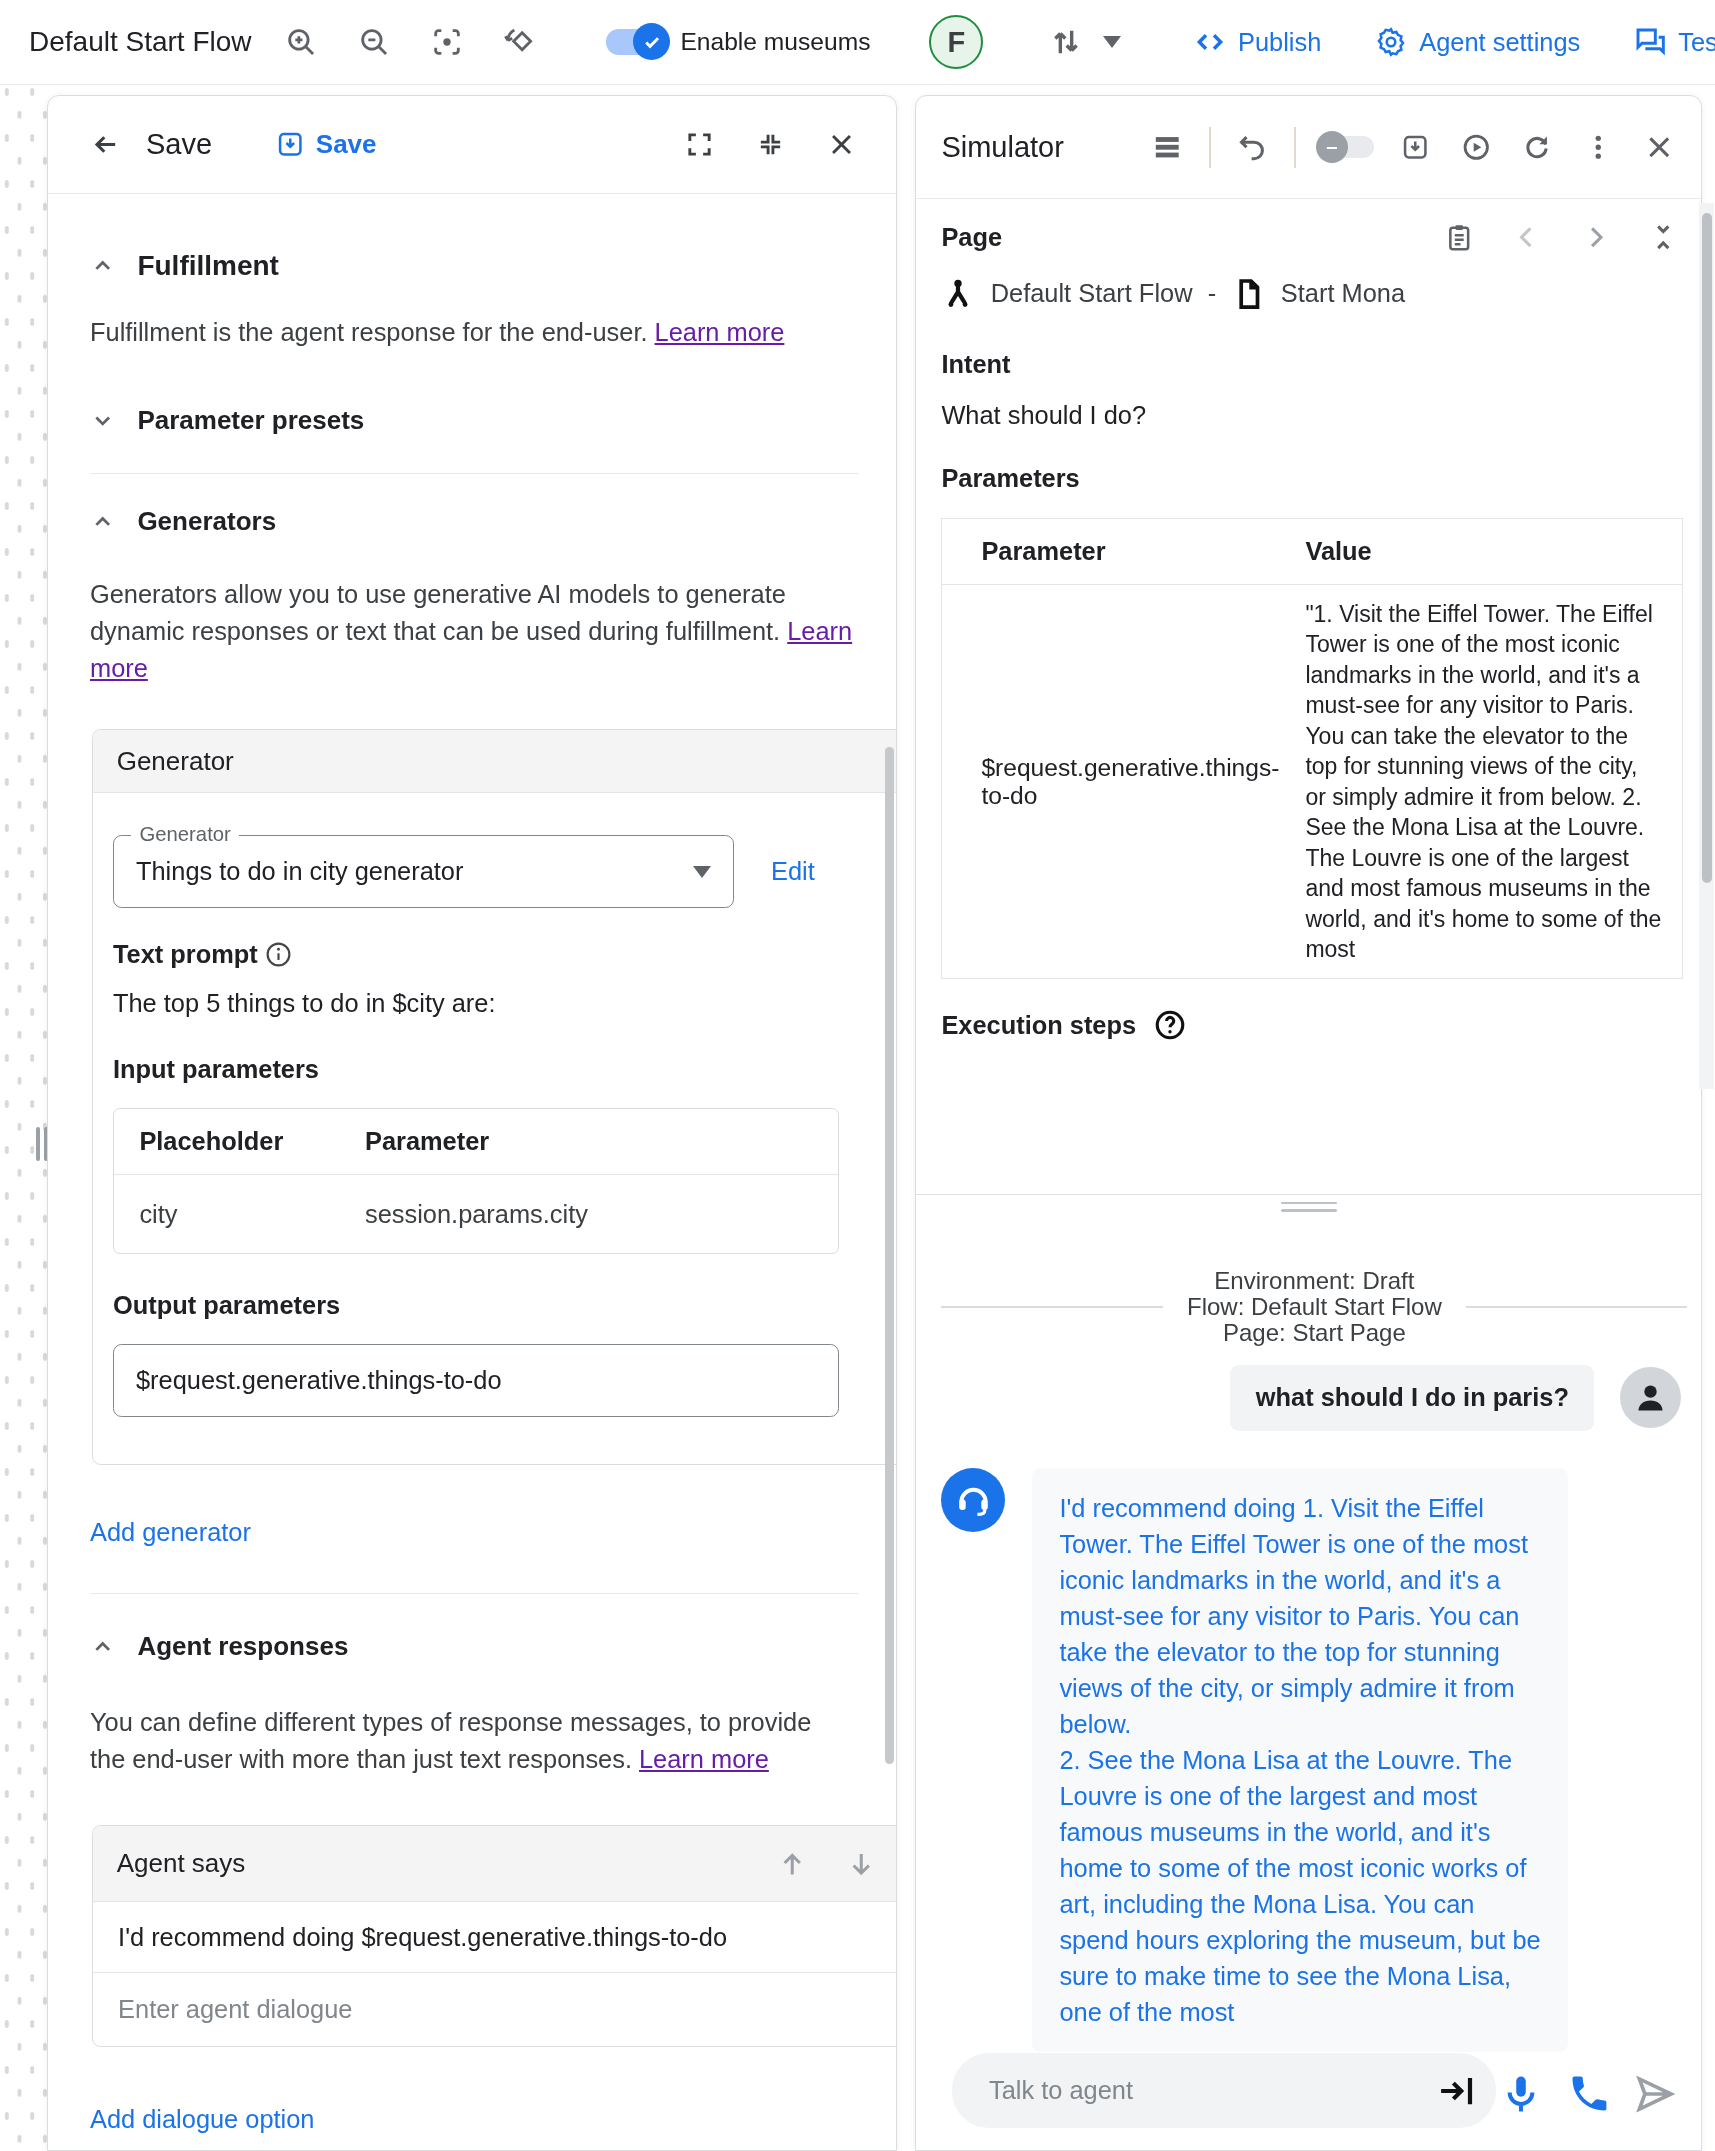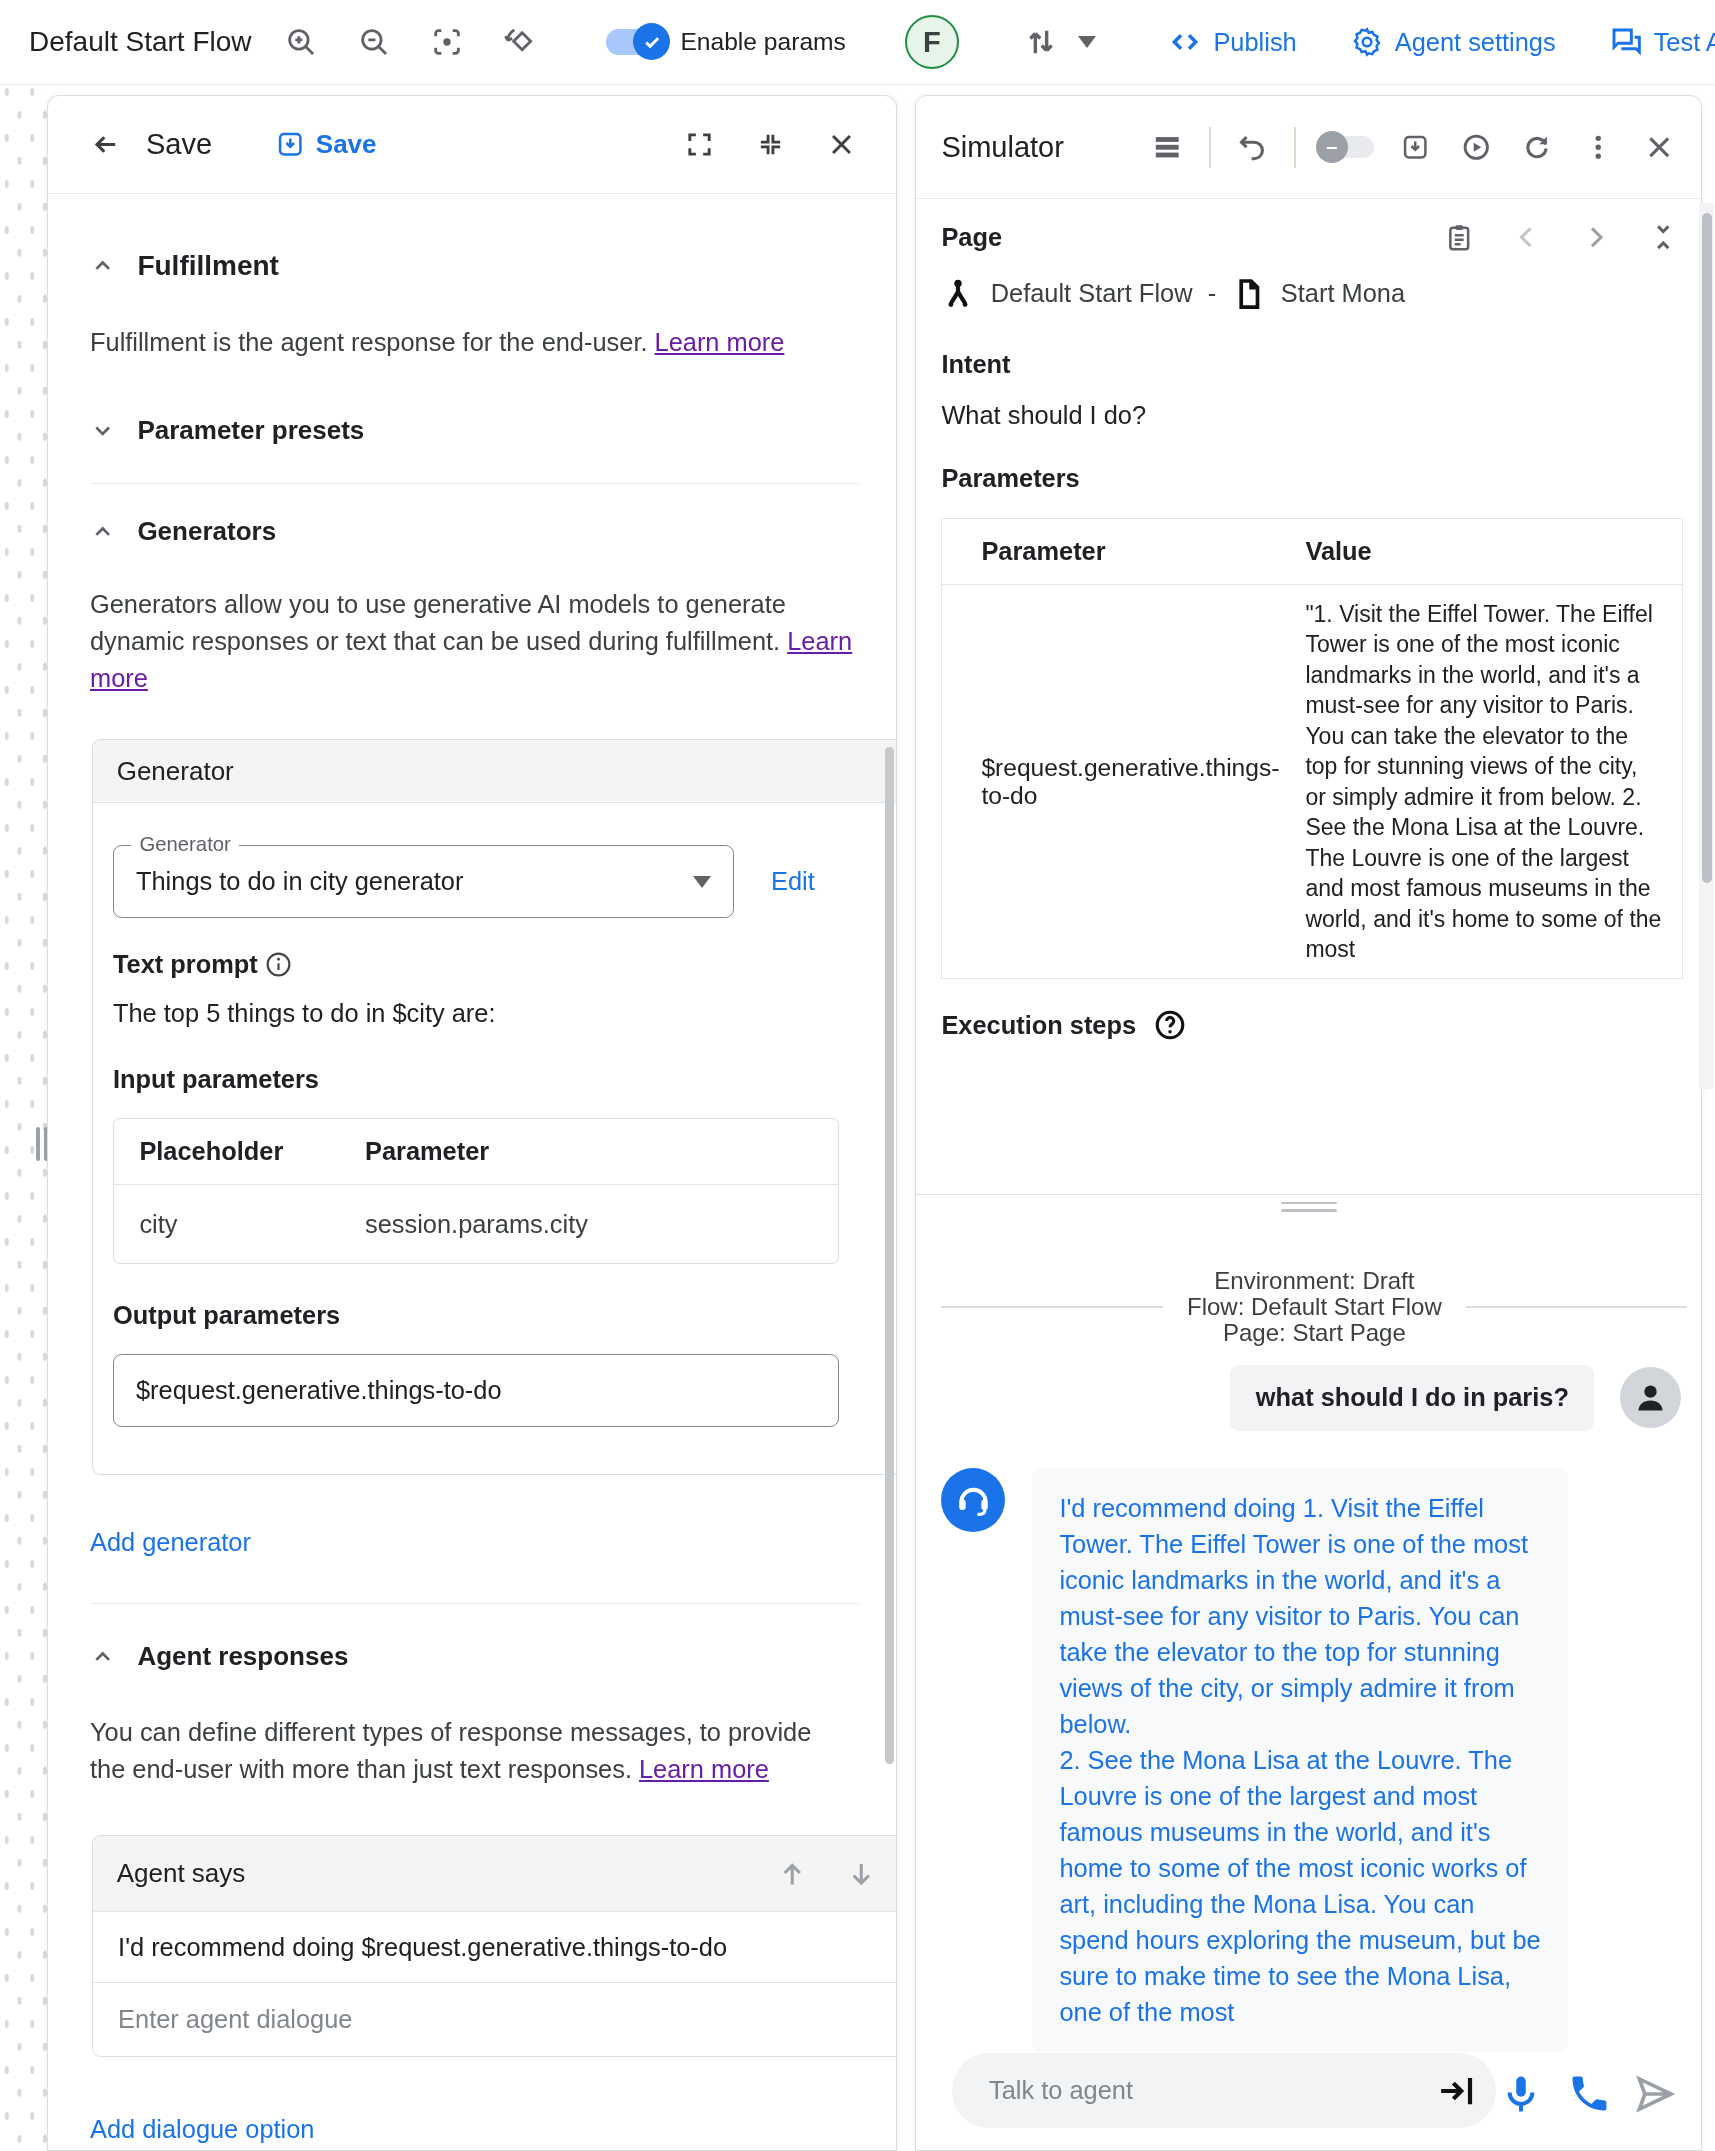--- a/index.html
+++ b/index.html
@@ -219,21 +219,21 @@
         </svg>
     </div>
     <div class="tb-div" style="margin-left:30.5px"></div>
     <div class="toggle" style="margin-left:30.5px">
       <div class="knob">
         <svg viewBox="0 0 24 24" fill="none" stroke="currentColor" stroke-width="3.4">
             <path d="M5 12.5l4.5 4.5L19 7.5"></path>
           </svg>
       </div>
     </div>
-    <div class="tb-minimap-label">Enable params</div>
+    <div class="tb-minimap-label">Enable museums</div>
     <div class="avatar-f" style="margin-left:59px">F</div>
     <div class="tb-icon" style="margin-left:64px;color:#5f6368">
       <svg viewBox="0 0 24 24" fill="none" stroke="currentColor" stroke-width="2.4">
           <path d="M8 20V6M8 6L4.5 9.5M8 6l3.5 3.5M16 4v14M16 18l-3.5-3.5M16 18l3.5-3.5"></path>
         </svg>
     </div>
     <div class="caret-down" style="margin-left:18.6px;border-top-color:#5f6368"></div>
     <div class="tb-blue" style="margin-left:73px">
       <svg viewBox="0 0 24 24" fill="none" stroke="currentColor" stroke-width="2.6">
           <path d="M9 7l-5 5 5 5M15 7l5 5-5 5"></path>
@@ -298,21 +298,21 @@
 
       <div class="sec-head" style="margin-top:56px">
         <span class="caret">
           <svg viewBox="0 0 24 24" fill="none" stroke="currentColor" stroke-width="2.6">
               <path d="M6 15l6-6 6 6"></path>
             </svg>
         </span>
         <span class="h-big">Fulfillment</span>
       </div>
 
-      <p class="desc" style="margin-top:42px">
+      <p class="desc" style="margin-top:32px">
         <span>Fulfillment is the agent response for the end-user. </span><a class="learn">Learn more</a>
       </p>
 
       <div class="sec-head" style="margin-top:54px">
         <span class="caret">
           <svg viewBox="0 0 24 24" fill="none" stroke="currentColor" stroke-width="2.6">
               <path d="M6 9l6 6 6-6"></path>
             </svg>
         </span>
         <span class="h-mid">Parameter presets</span>

